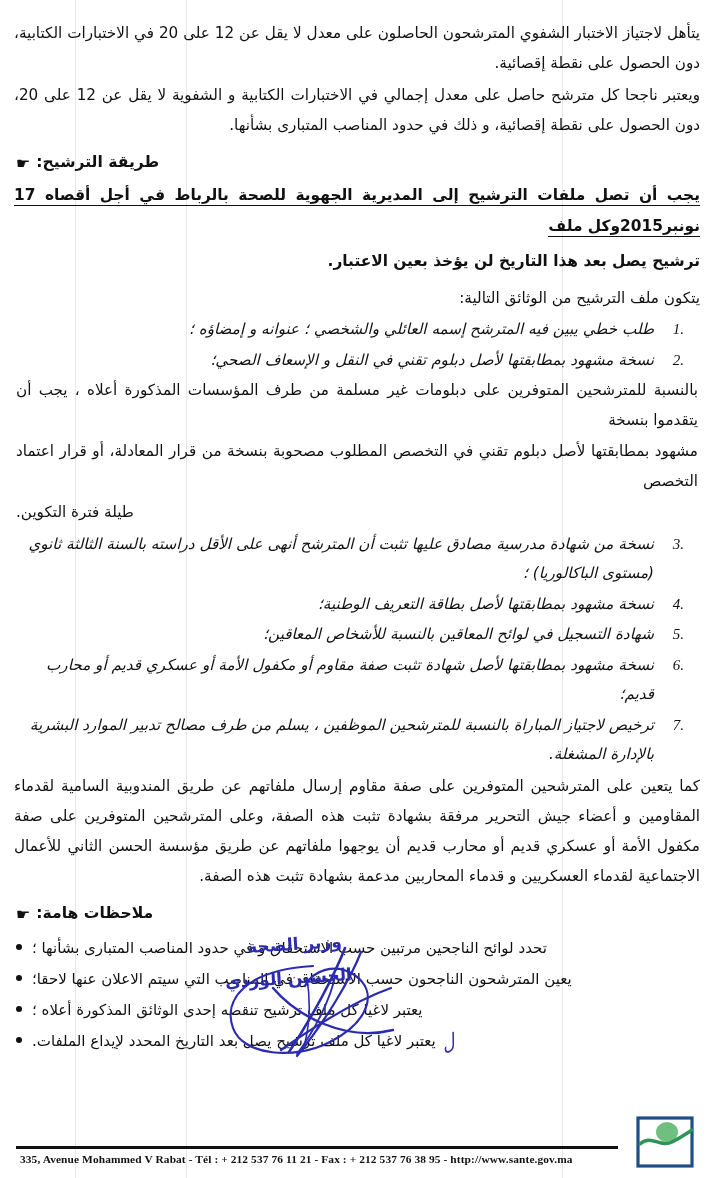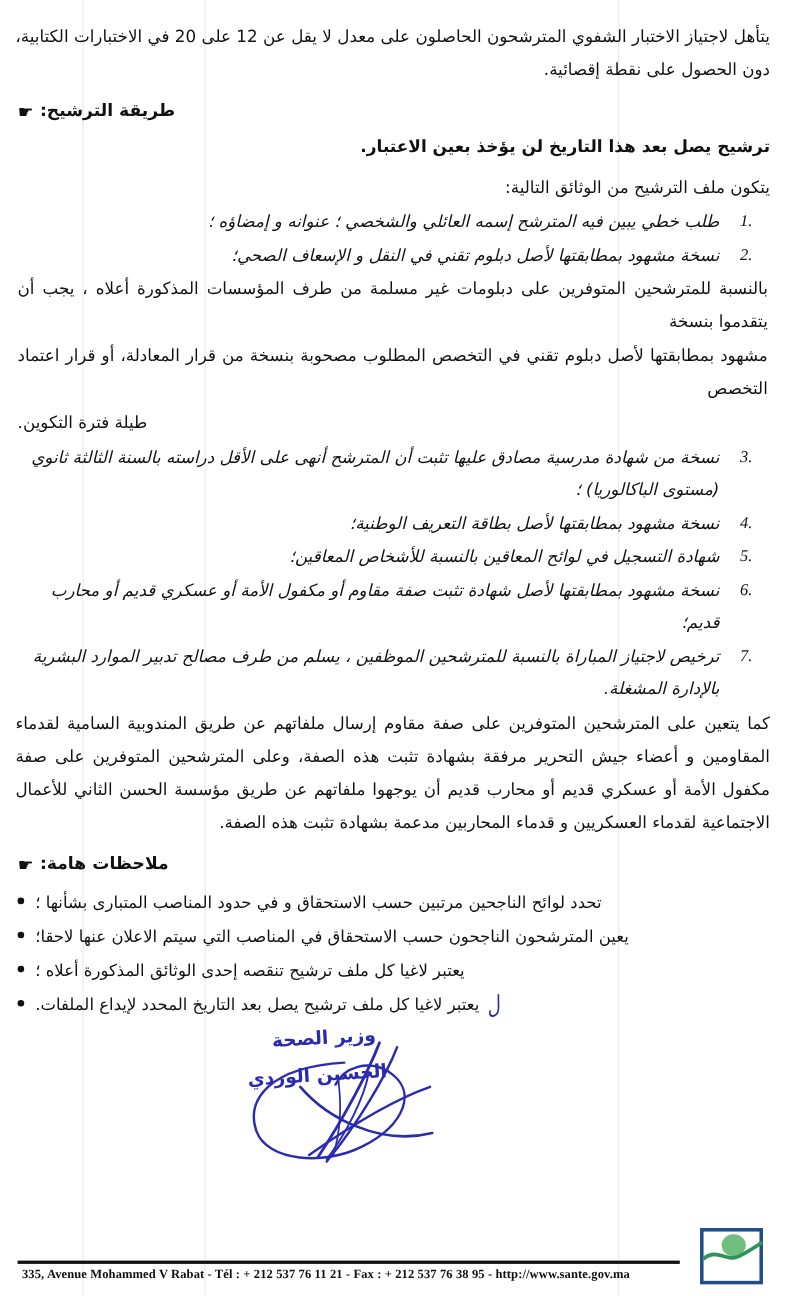--- a/index.html
+++ b/index.html
@@ -231,25 +231,27 @@
 <div id="page">
 
   <div class="scanline s1"></div>
   <div class="scanline s2"></div>
   <div class="scanline s3"></div>
 
   <div class="content">
 
     <p class="para">يتأهل لاجتياز الاختبار الشفوي المترشحون الحاصلون على معدل لا يقل عن 12 على 20 في الاختبارات الكتابية، دون الحصول على نقطة إقصائية.</p>
 
+    <p class="para">ويعتبر ناجحا كل مترشح حاصل على معدل إجمالي في الاختبارات الكتابية و الشفوية لا يقل عن 12 على 20، دون الحصول على نقطة إقصائية، و ذلك في حدود المناصب المتبارى بشأنها.</p>
 
     <div class="section-head">
       <span class="htxt">طريقة الترشيح:</span><span class="ptr">☚</span>
     </div>
 
+    <p class="stress"><span class="u">يجب أن تصل  ملفات الترشيح إلى المديرية الجهوية للصحة بالرباط في أجل أقصاه 17 نونبر</span><span class="u">2015</span><span class="u">وكل ملف</span></p>
 
     <p class="stress-line2"><span class="u">ترشيح يصل بعد هذا التاريخ لن يؤخذ بعين الاعتبار.</span></p>
 
     <p class="para">يتكون ملف الترشيح من الوثائق التالية:</p>
 
     <ol class="docs">
       <li>طلب خطي يبين فيه المترشح إسمه العائلي والشخصي ؛ عنوانه و إمضاؤه ؛</li>
       <li>نسخة مشهود بمطابقتها لأصل دبلوم تقني في النقل و الإسعاف الصحي؛</li>
     </ol>
 

